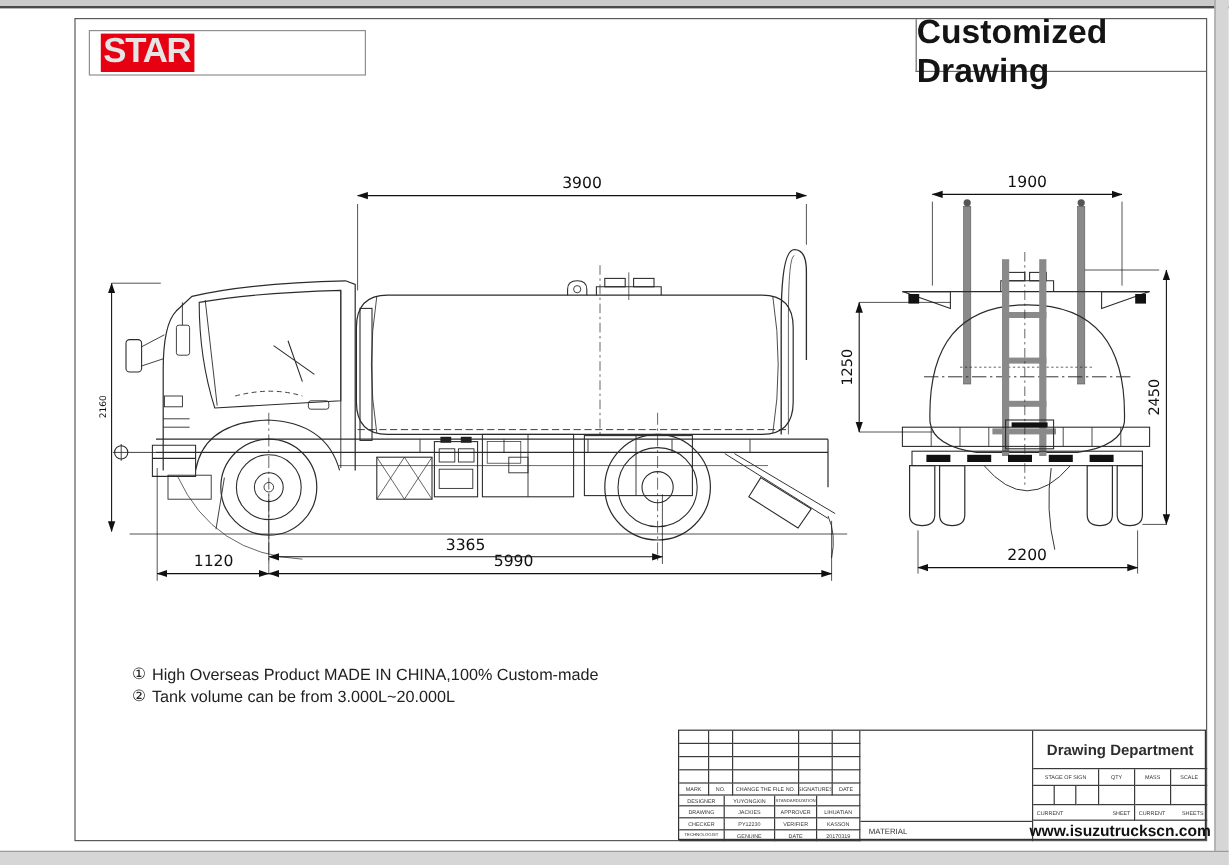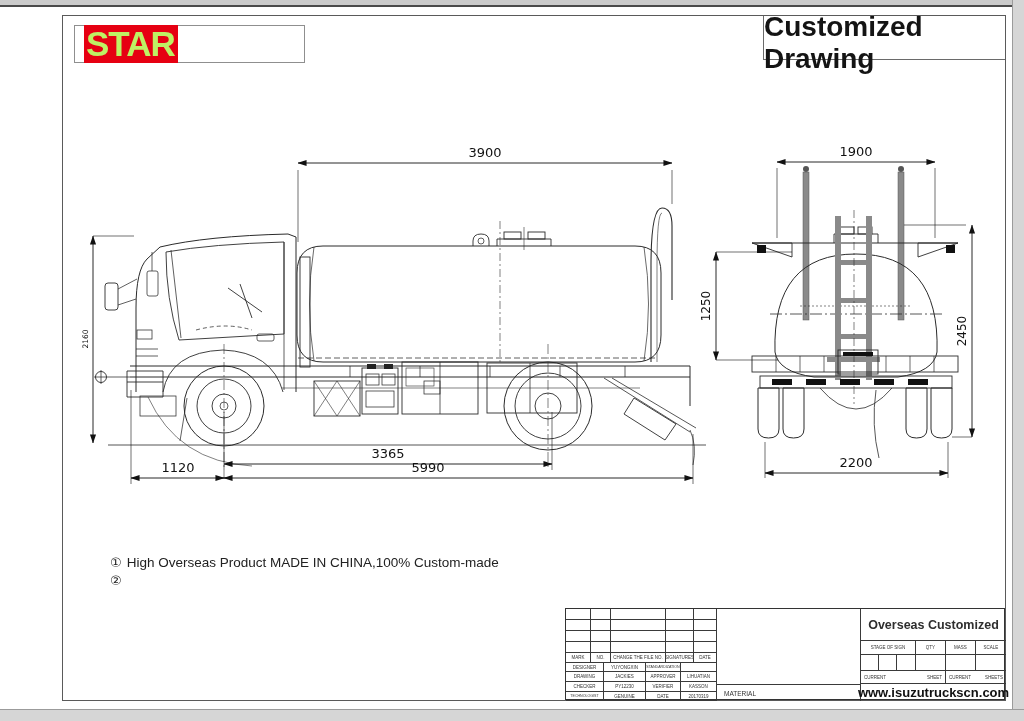--- a/index.html
+++ b/index.html
@@ -9,21 +9,21 @@
   .scan-top{left:0;top:0;width:1024px;height:5px;background:#cbcbcb;}
   .scan-topline{left:0;top:5px;width:1024px;height:2px;background:#4a4a4a;}
   .scan-right{right:0;top:0;width:12px;height:721px;background:#d6d6d6;border-left:1px solid #9b9b9b;}
   .scan-bottom{left:0;top:709px;width:1024px;height:12px;background:#d6d6d6;border-top:1px solid #9b9b9b;}
   
   .frame{left:62px;top:15px;width:944px;height:686px;border:1px solid #5a5a5a;background:#fff;}
   
   .logo-box{left:74px;top:25px;width:231px;height:38px;border:1px solid #8f8f8f;
     display:flex;align-items:center;padding-left:7px;background:#fff;}
   .logo-power{font-weight:bold;font-size:29px;letter-spacing:-1px;color:#0d0d0d;line-height:1;}
-  .logo-star{font-weight:bold;font-size:35px;letter-spacing:-1px;color:#bef264;background:#e60012;
+  .logo-star{font-weight:bold;font-size:29px;letter-spacing:-1px;color:#e5e5e5;background:#e60012;
     padding:1px 3px 2px 2px;margin-left:2px;line-height:1;}
   
   .title-box{left:763px;top:16px;width:242px;height:44px;border-left:1px solid #6a6a6a;border-bottom:1px solid #6a6a6a;
     display:flex;align-items:center;justify-content:flex-end;padding-right:7px;}
   .title-text{font-weight:bold;font-size:28px;color:#141414;margin-top:11px;}
   
   .drawing-svg{left:0;top:0;width:1024px;height:721px;}
   
   .notes{left:86px;top:549px;color:#222;}
   .notes-heading{font-size:14px;}
@@ -236,20 +236,21 @@
 </svg>
 
 <div class="abs notes">
   <div class="notes-list">
     <div class="note-item">
       <span class="note-bullet">①</span>
       <span>High Overseas Product MADE IN CHINA,100% Custom-made</span>
     </div>
     <div class="note-item">
       <span class="note-bullet">②</span>
+      <span>Tank volume can be from 3.000L~20.000L</span>
     </div>
   </div>
 </div>
 
 <div class="abs tb">
 
   <div class="tb-left">
     <div class="r" style="height:11px;">
       <div class="c" style="width:25px;"></div>
       <div class="c" style="width:20px;"></div>
@@ -309,21 +310,21 @@
       <div class="c" style="width:35px;">DATE</div>
       <div class="c" style="width:36px;">20170319</div>
     </div>
   </div>
 
   <div class="tb-mid">
     <div class="material-cell">MATERIAL</div>
   </div>
 
   <div class="tb-right">
-    <div class="dept">Overseas Customized</div>
+    <div class="dept">Drawing Department</div>
     <div class="r" style="height:14px;">
       <div class="c" style="width:55px;">STAGE OF SIGN</div>
       <div class="c" style="width:30px;">QTY</div>
       <div class="c" style="width:30px;">MASS</div>
       <div class="c" style="width:30px;border-right:none;">SCALE</div>
     </div>
     <div class="r" style="height:16px;">
       <div class="c" style="width:18px;"></div>
       <div class="c" style="width:18px;"></div>
       <div class="c" style="width:19px;"></div>

